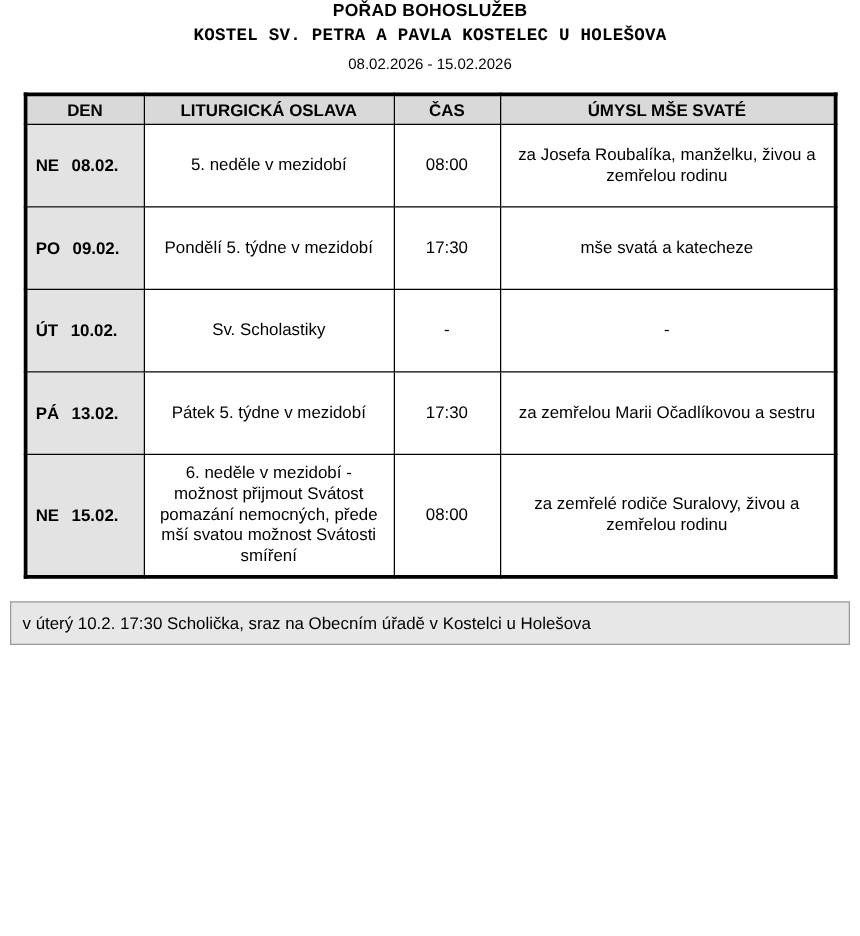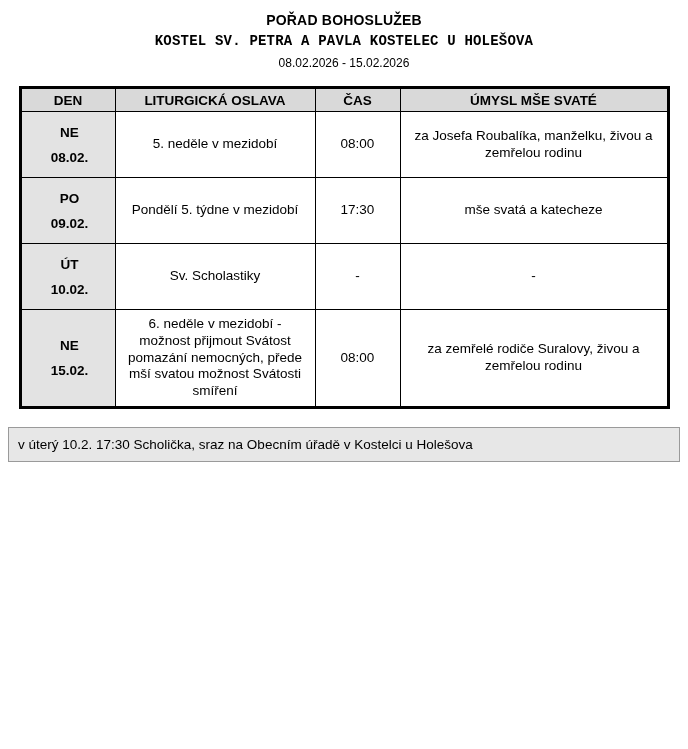--- a/index.html
+++ b/index.html
@@ -11,21 +11,20 @@
     font-family: "Liberation Sans", sans-serif;
     color: #000;
   }
   .page {
     width: 688px;
     height: 749px;
     position: relative;
   }
   .titles {
     text-align: center;
-    padding-top: 12px;
   }
   .title {
     font-size: 14px;
     font-weight: bold;
     letter-spacing: 0.2px;
   }
   .subtitle {
     font-size: 14px;
     font-weight: bold;
     margin-top: 5px;
@@ -61,21 +60,20 @@
   tr.row-tall { height: 98px; }
   td.den {
     background: #e3e3e3;
     font-weight: bold;
     padding: 4px 4px 4px 7px;
   }
   td.den .den-inner {
     display: flex;
     gap: 10px;
     align-items: center;
-    flex-direction: column;
   }
   td.center {
     text-align: center;
     padding: 4px 8px;
     line-height: 1.25;
   }
   .footer-note {
     margin: 18px 8px 0 8px;
     background: #e7e7e7;
     border: 1px solid #9a9a9a;
@@ -139,20 +137,31 @@
         <td class="den">
           <span class="den-inner">
             <span>ÚT</span>
             <span>10.02.</span>
           </span>
         </td>
         <td class="center">Sv. Scholastiky</td>
         <td class="center">-</td>
         <td class="center">-</td>
       </tr>
+      <tr class="row">
+        <td class="den">
+          <span class="den-inner">
+            <span>PÁ</span>
+            <span>13.02.</span>
+          </span>
+        </td>
+        <td class="center">Pátek 5. týdne v mezidobí</td>
+        <td class="center">17:30</td>
+        <td class="center">za zemřelou Marii Očadlíkovou a sestru</td>
+      </tr>
       <tr class="row-tall">
         <td class="den">
           <span class="den-inner">
             <span>NE</span>
             <span>15.02.</span>
           </span>
         </td>
         <td class="center">6. neděle v mezidobí - možnost přijmout Svátost pomazání nemocných, přede mší svatou možnost Svátosti smíření</td>
         <td class="center">08:00</td>
         <td class="center">za zemřelé rodiče Suralovy, živou a zemřelou rodinu</td>

